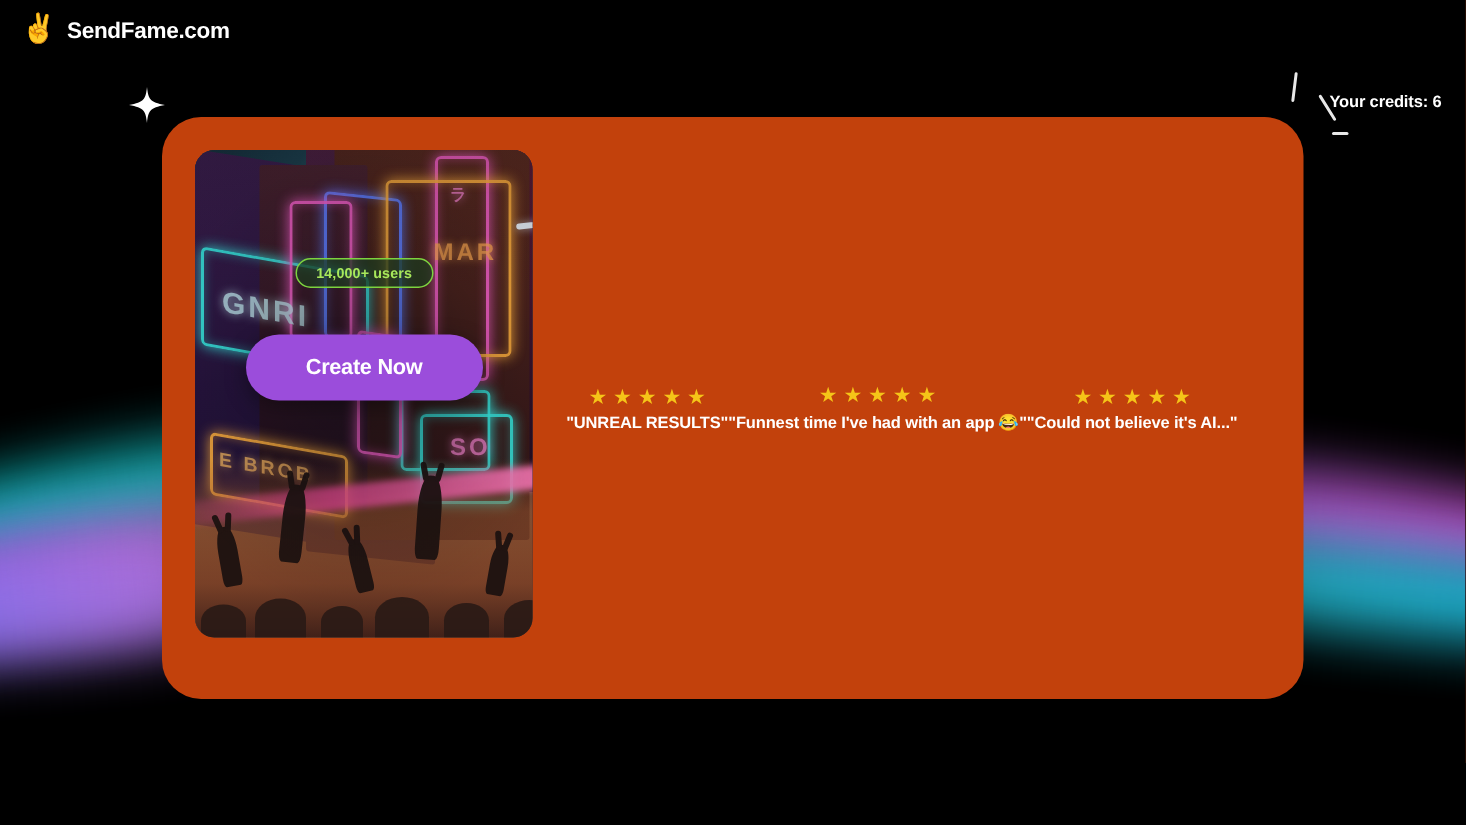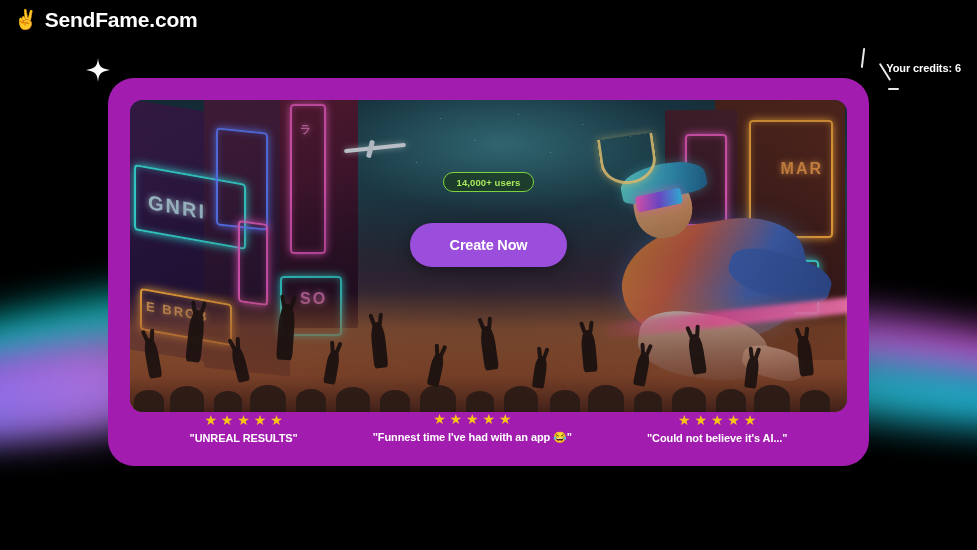--- a/index.html
+++ b/index.html
@@ -86,21 +86,21 @@
     cursor: pointer;
   }
   .brand-icon {
     font-size: 19px;
     line-height: 1;
     display: inline-block;
     transform: translateY(-1px);
   }
   .brand-name {
     color: #ffffff;
-    font-size: 21px;
+    font-size: 15px;
     font-weight: bold;
     letter-spacing: -0.2px;
   }
   .header-spacer { flex: 1; }
   .header-actions {
     display: flex;
     align-items: center;
     gap: 9px;
   }
   .btn-credits {
@@ -156,26 +156,26 @@
   .tick-2 { left: 884px; top: 62px; width: 1.6px; height: 20px; transform: rotate(-32deg); }
   .tick-3 { left: 888px; top: 88px; width: 11px; height: 1.6px; }
 
   
   .card {
     position: absolute;
     left: 108px;
     top: 78px;
     width: 761px;
     height: 388px;
-    background: #a21caf;
+    background: #c2410c;
     border-radius: 26px;
     z-index: 10;
     padding: 22px;
     display: flex;
-    flex-direction: column;
+    flex-direction: row;
   }
 
   
   .hero {
     position: relative;
     width: 100%;
     height: 325px;
     border-radius: 13px;
     overflow: hidden;
     background: #1b2b3a;

